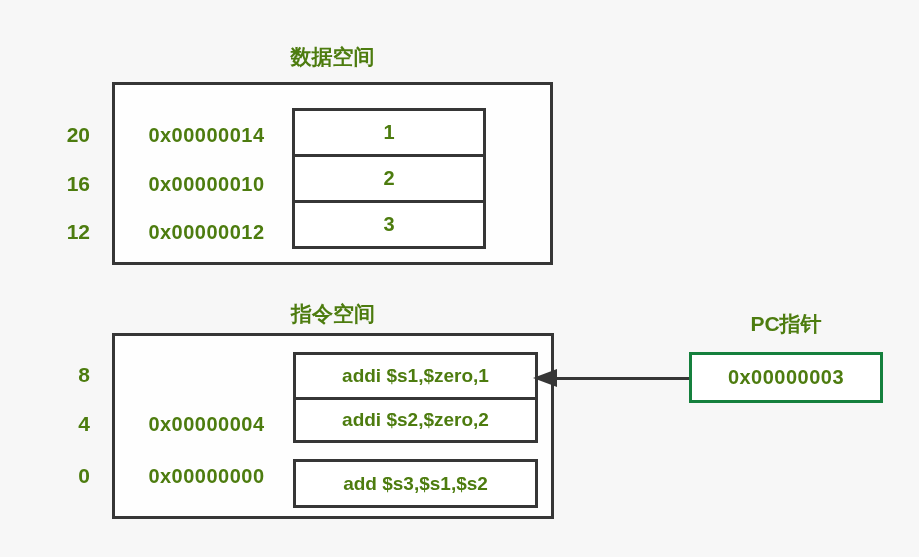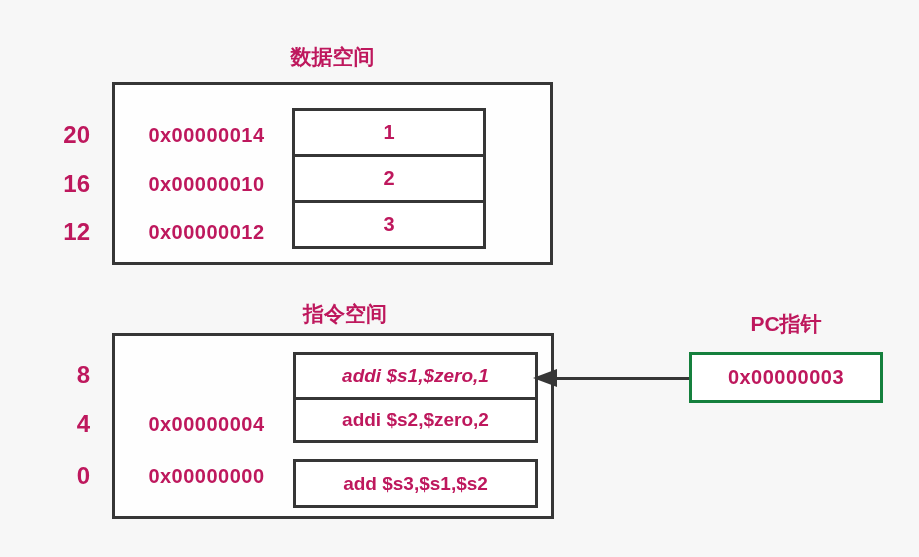--- a/index.html
+++ b/index.html
@@ -5,38 +5,38 @@
   html,body{margin:0;padding:0;}
   body{
     font-family:"Liberation Sans","DejaVu Sans",sans-serif;
     background:#f7f7f7;
   }
   #stage{
     position:relative;
     width:919px;height:557px;
     background:#f7f7f7;
     overflow:hidden;
-    color:#be185d;
+    color:#4d7c0f;
     font-weight:700;
   }
   .abs{position:absolute;box-sizing:border-box;}
   .title{
     font-size:21px;
     text-align:center;
     line-height:26px;
     white-space:nowrap;
   }
   .outer-box{
     background:#fefefe;
     border:3px solid #363636;
   }
   .offset-label{
     width:72px;height:28px;line-height:28px;
     text-align:right;
-    font-size:24px;
+    font-size:21px;
   }
   .addr-label{
     width:181px;height:28px;line-height:28px;
     text-align:center;
     font-size:20px;
     letter-spacing:0.5px;
     padding-left:8px;
   }
   .cell-stack{display:flex;flex-direction:column;}
   .cell{
@@ -83,33 +83,33 @@
   <div class="abs addr-label" style="left:112px;top:121px;">0x00000014</div>
   <div class="abs addr-label" style="left:112px;top:170px;">0x00000010</div>
   <div class="abs addr-label" style="left:112px;top:218px;">0x00000012</div>
 
   <div class="abs cell-stack" style="left:292px;top:108px;width:194px;">
     <div class="cell" style="height:49px;">1</div>
     <div class="cell merge" style="height:49px;">2</div>
     <div class="cell merge" style="height:49px;">3</div>
   </div>
 
-  <div class="abs title" style="left:124px;top:301px;width:442px;">指令空间</div>
+  <div class="abs title" style="left:112px;top:301px;width:442px;">指令空间</div>
 
   <div class="abs outer-box" style="left:112px;top:333px;width:442px;height:186px;"></div>
 
   <div class="abs offset-label" style="left:18px;top:361px;">8</div>
   <div class="abs offset-label" style="left:18px;top:410px;">4</div>
   <div class="abs offset-label" style="left:18px;top:462px;">0</div>
 
   <div class="abs addr-label" style="left:112px;top:410px;">0x00000004</div>
   <div class="abs addr-label" style="left:112px;top:462px;">0x00000000</div>
 
   <div class="abs cell-stack" style="left:293px;top:352px;width:245px;">
-    <div class="cell instr" style="height:48px;font-style:italic;">addi $s1,$zero,1</div>
+    <div class="cell instr" style="height:48px;">addi $s1,$zero,1</div>
     <div class="cell instr merge" style="height:46px;">addi $s2,$zero,2</div>
     <div class="cell instr gap" style="height:49px;">add $s3,$s1,$s2</div>
   </div>
 
   <div class="abs title" style="left:689px;top:311px;width:194px;">PC指针</div>
 
   <div class="abs pc-box" style="left:689px;top:352px;width:194px;height:51px;">
     <span>0x00000003</span>
   </div>
 

